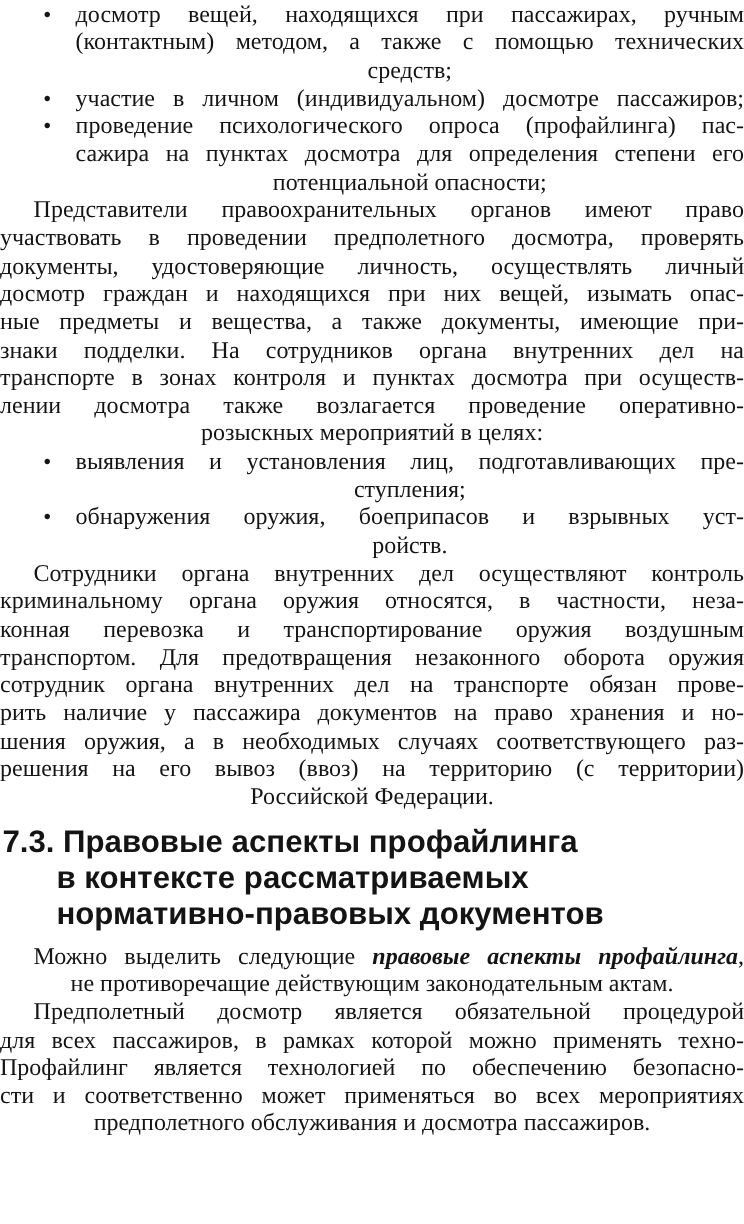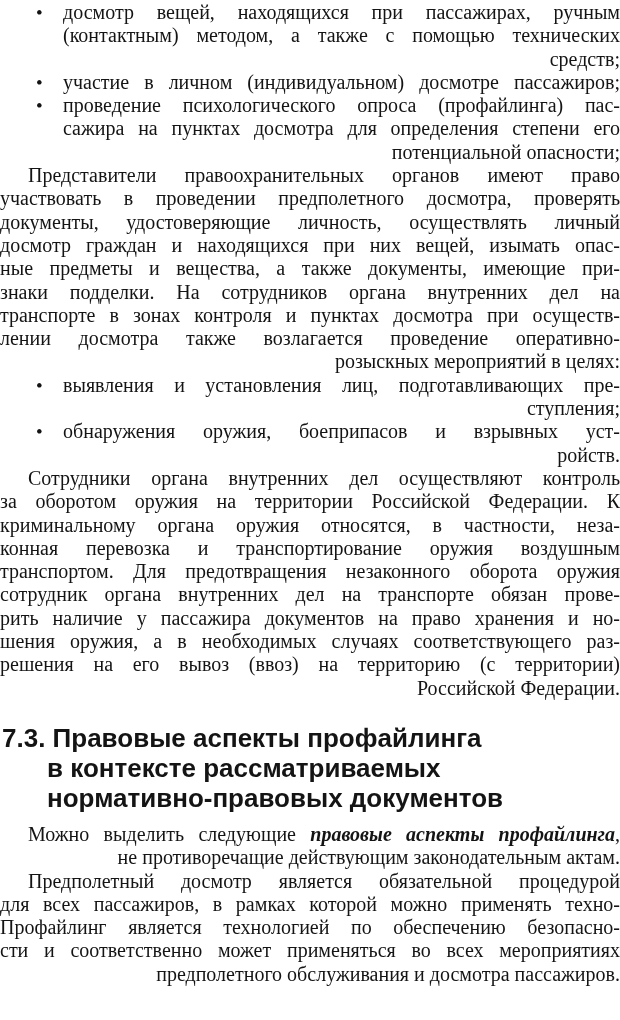--- a/index.html
+++ b/index.html
@@ -11,21 +11,21 @@
     color: #141414;
     font-family: "Liberation Serif", serif;
     font-size: 20px;
     overflow: hidden;
     box-sizing: border-box;
     padding-top: 1px;
   }
   .content { width: 620px; }
   .line {
     line-height: 23.3px;
-    text-align: right;
+    text-align: center;
     white-space: normal;
   }
   .line.j {
     text-align: justify;
     text-align-last: justify;
   }
   .block.bullet {
     position: relative;
     padding-left: 63px;
   }
@@ -34,21 +34,21 @@
     left: 36px;
     top: 0;
     line-height: 23.3px;
     font-size: 19px;
   }
   .block.para .line.first { text-indent: 28px; }
   .block.heading {
     font-family: "Liberation Sans", sans-serif;
     font-weight: 700;
     font-size: 26px;
-    margin: 23px 0 10px 0;
+    margin: 9px 0 10px 0;
     padding-left: 2px;
   }
   .block.heading .line {
     line-height: 30px;
     text-align: left;
     text-align-last: left;
   }
   .block.heading .line.hang { padding-left: 45px; }
   .bi { font-weight: 700; font-style: italic; margin-top: 20px; }
   .i  { font-style: italic; }
@@ -100,21 +100,20 @@
         <div class="line j">выявления и установления лиц, подготавливающих пре-</div>
         <div class="line">ступления;</div>
       </div>
       <div class="block bullet">
         <span class="marker">•</span>
         <div class="line j">обнаружения оружия, боеприпасов и взрывных уст-</div>
         <div class="line">ройств.</div>
       </div>
       <div class="block para">
         <div class="line j first">Сотрудники органа внутренних дел осуществляют контроль</div>
-        <div class="line j">за оборотом оружия на территории Российской Федерации. К</div>
         <div class="line j">криминальному органа оружия относятся, в частности, неза-</div>
         <div class="line j">конная перевозка и транспортирование оружия воздушным</div>
         <div class="line j">транспортом. Для предотвращения незаконного оборота оружия</div>
         <div class="line j">сотрудник органа внутренних дел на транспорте обязан прове-</div>
         <div class="line j">рить наличие у пассажира документов на право хранения и но-</div>
         <div class="line j">шения оружия, а в необходимых случаях соответствующего раз-</div>
         <div class="line j">решения на его вывоз (ввоз) на территорию (с территории)</div>
         <div class="line">Российской Федерации.</div>
       </div>
       <div class="block heading">

